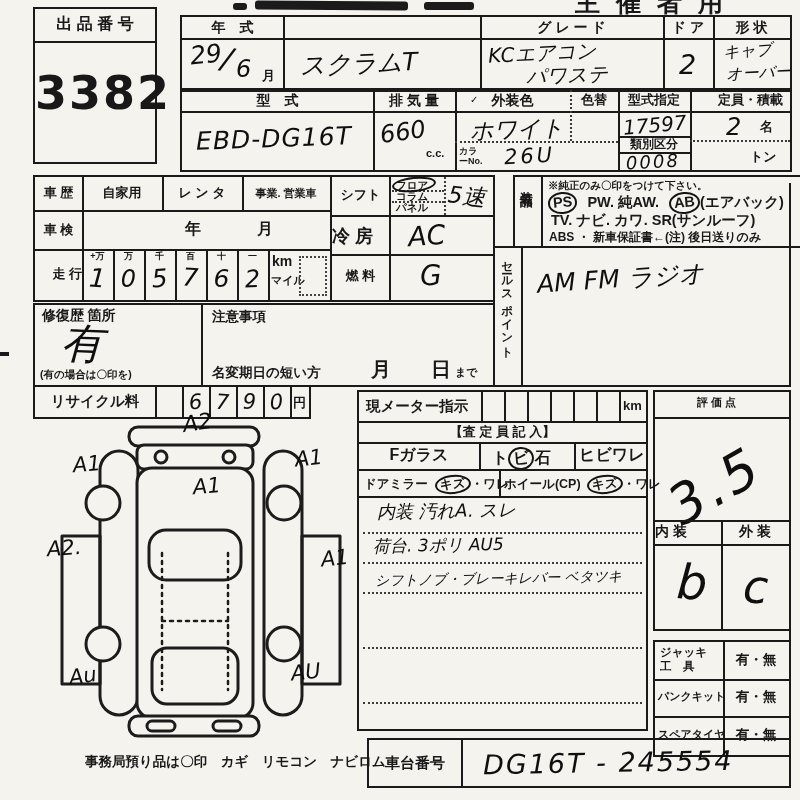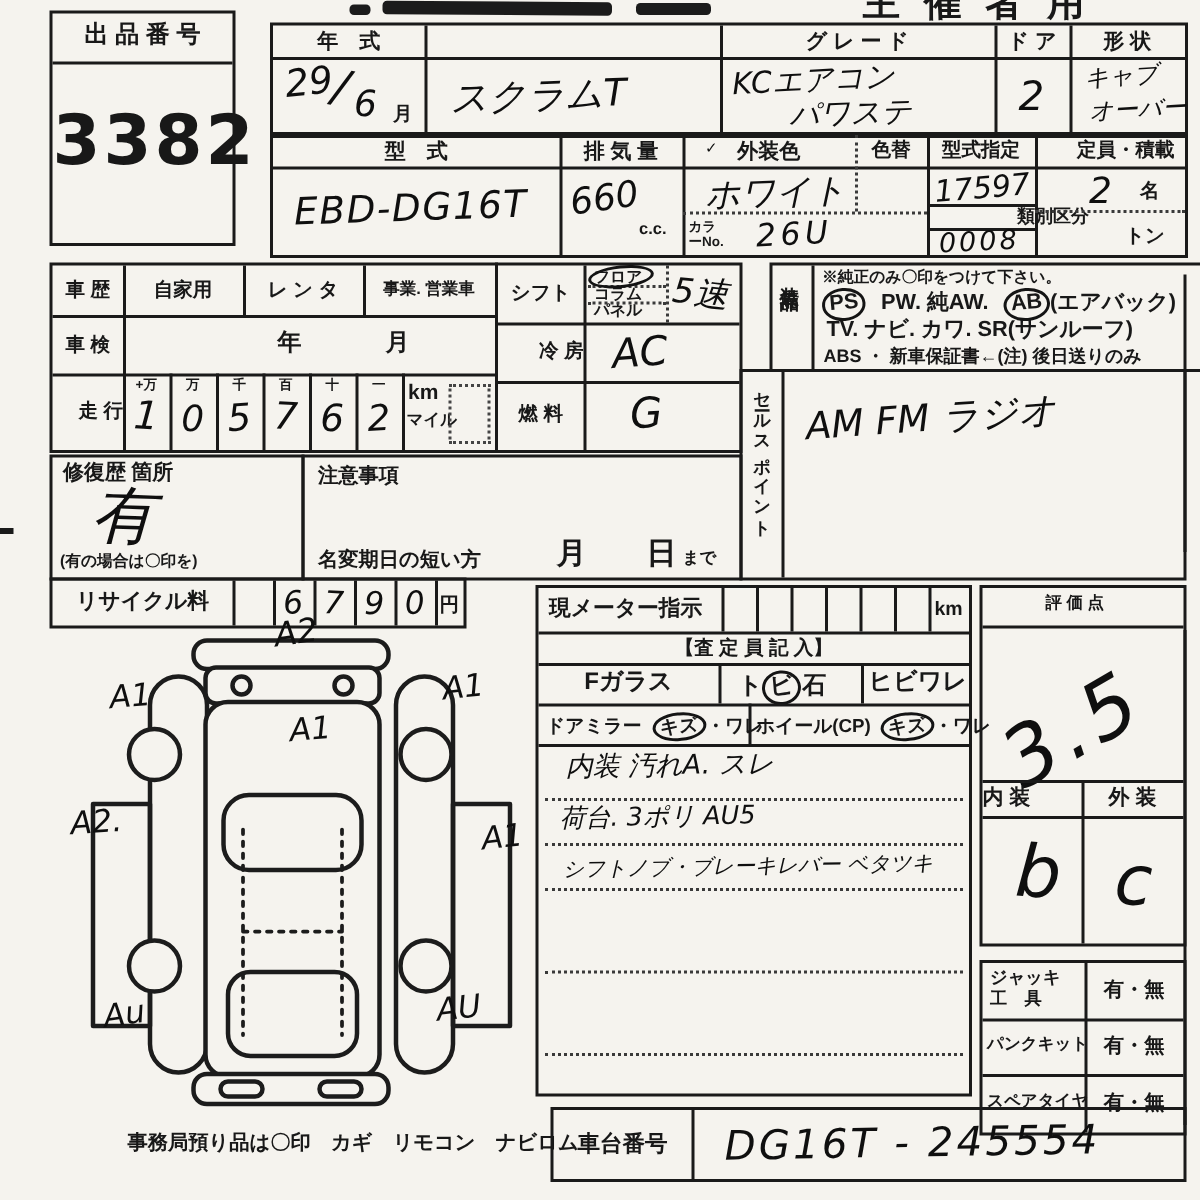--- a/index.html
+++ b/index.html
@@ -83,21 +83,21 @@
     <div class="hld" style="left:273px;width:163px;top:51px;"></div>
 
     <div class="hw" style="left:14px;top:36px;font-size:25px;letter-spacing:1px;transform:rotate(-2deg);">EBD-DG16T</div>
     <div class="hw" style="left:198px;top:30px;font-size:24px;transform:rotate(-8deg);">660</div>
     <div class="t" style="left:244px;top:58px;font-size:11px;">c.c.</div>
     <div class="hw" style="left:288px;top:28px;font-size:23px;transform:rotate(-2deg);">ホワイト</div>
     <div class="t" style="left:277px;top:56px;width:26px;font-size:9px;white-space:normal;line-height:1.15;">カラーNo.</div>
     <div class="hw" style="left:322px;top:56px;font-size:21px;letter-spacing:3px;transform:rotate(-3deg);">26U</div>
     <div class="hw" style="left:441px;top:25px;font-size:20px;transform:rotate(-5deg);">17597</div>
     <div class="hl" style="left:436px;width:72px;top:46px;"></div>
-    <div class="t" style="left:436px;width:72px;top:48px;text-align:center;font-size:12px;margin-left:48px;">類別区分</div>
+    <div class="t" style="left:436px;width:72px;top:48px;text-align:center;font-size:12px;">類別区分</div>
     <div class="hl" style="left:436px;width:72px;top:62px;"></div>
     <div class="hw" style="left:444px;top:63px;font-size:18px;letter-spacing:2px;transform:rotate(-3deg);">0008</div>
     <div class="hw" style="left:544px;top:25px;font-size:24px;">2</div>
     <div class="t" style="left:578px;top:30px;font-size:13px;">名</div>
     <div class="hld" style="left:508px;right:0;top:50px;"></div>
     <div class="t" style="left:568px;top:60px;font-size:13px;">トン</div>
   </div>
 
   <div class="box" style="left:33px;top:175px;width:299px;height:127px;">
     <div class="hl" style="left:0;right:0;top:33px;"></div>
@@ -144,21 +144,21 @@
     <div class="hl" style="left:0;right:0;top:77px;"></div>
     <div class="t" style="left:0;width:57px;top:11px;text-align:center;font-size:13px;">シフト</div>
     <div class="t" style="left:64px;top:3px;font-size:10.5px;">フロア</div>
     <div class="t" style="left:64px;top:14px;font-size:10.5px;">コラム</div>
     <div class="t" style="left:64px;top:25px;font-size:10.5px;">パネル</div>
     <div class="hld" style="left:60px;width:52px;top:13px;"></div>
     <div class="hld" style="left:60px;width:52px;top:24px;"></div>
     <div class="vld" style="left:112px;top:0;height:38px;"></div>
     <div class="s" style="left:60px;top:0px;width:44px;height:15px;border:2px solid #131313;border-radius:50%;transform:rotate(-6deg);"></div>
     <div class="hw" style="left:116px;top:8px;font-size:23px;transform:rotate(6deg);">5速</div>
-    <div class="t" style="left:0;width:57px;top:50px;text-align:right;font-size:13px;">冷 房</div>
+    <div class="t" style="left:0;width:57px;top:50px;text-align:left;font-size:18px;">冷 房</div>
     <div class="hw" style="left:76px;top:45px;font-size:27px;transform:rotate(-4deg);">AC</div>
     <div class="t" style="left:0;width:57px;top:92px;text-align:center;font-size:13px;">燃 料</div>
     <div class="hw" style="left:88px;top:85px;font-size:28px;transform:rotate(-3deg);">G</div>
   </div>
 
   <div class="box" style="left:513px;top:175px;width:298px;height:73px;">
     <div class="vl" style="top:0;bottom:0;left:26px;"></div>
     <div class="t vert" style="left:4px;top:4px;font-size:13px;letter-spacing:2px;">装備品</div>
     <div class="t" style="left:33px;top:3px;font-size:10.5px;">※純正のみ〇印をつけて下さい。</div>
     <div class="t" style="left:33px;top:15px;font-size:14.5px;">

